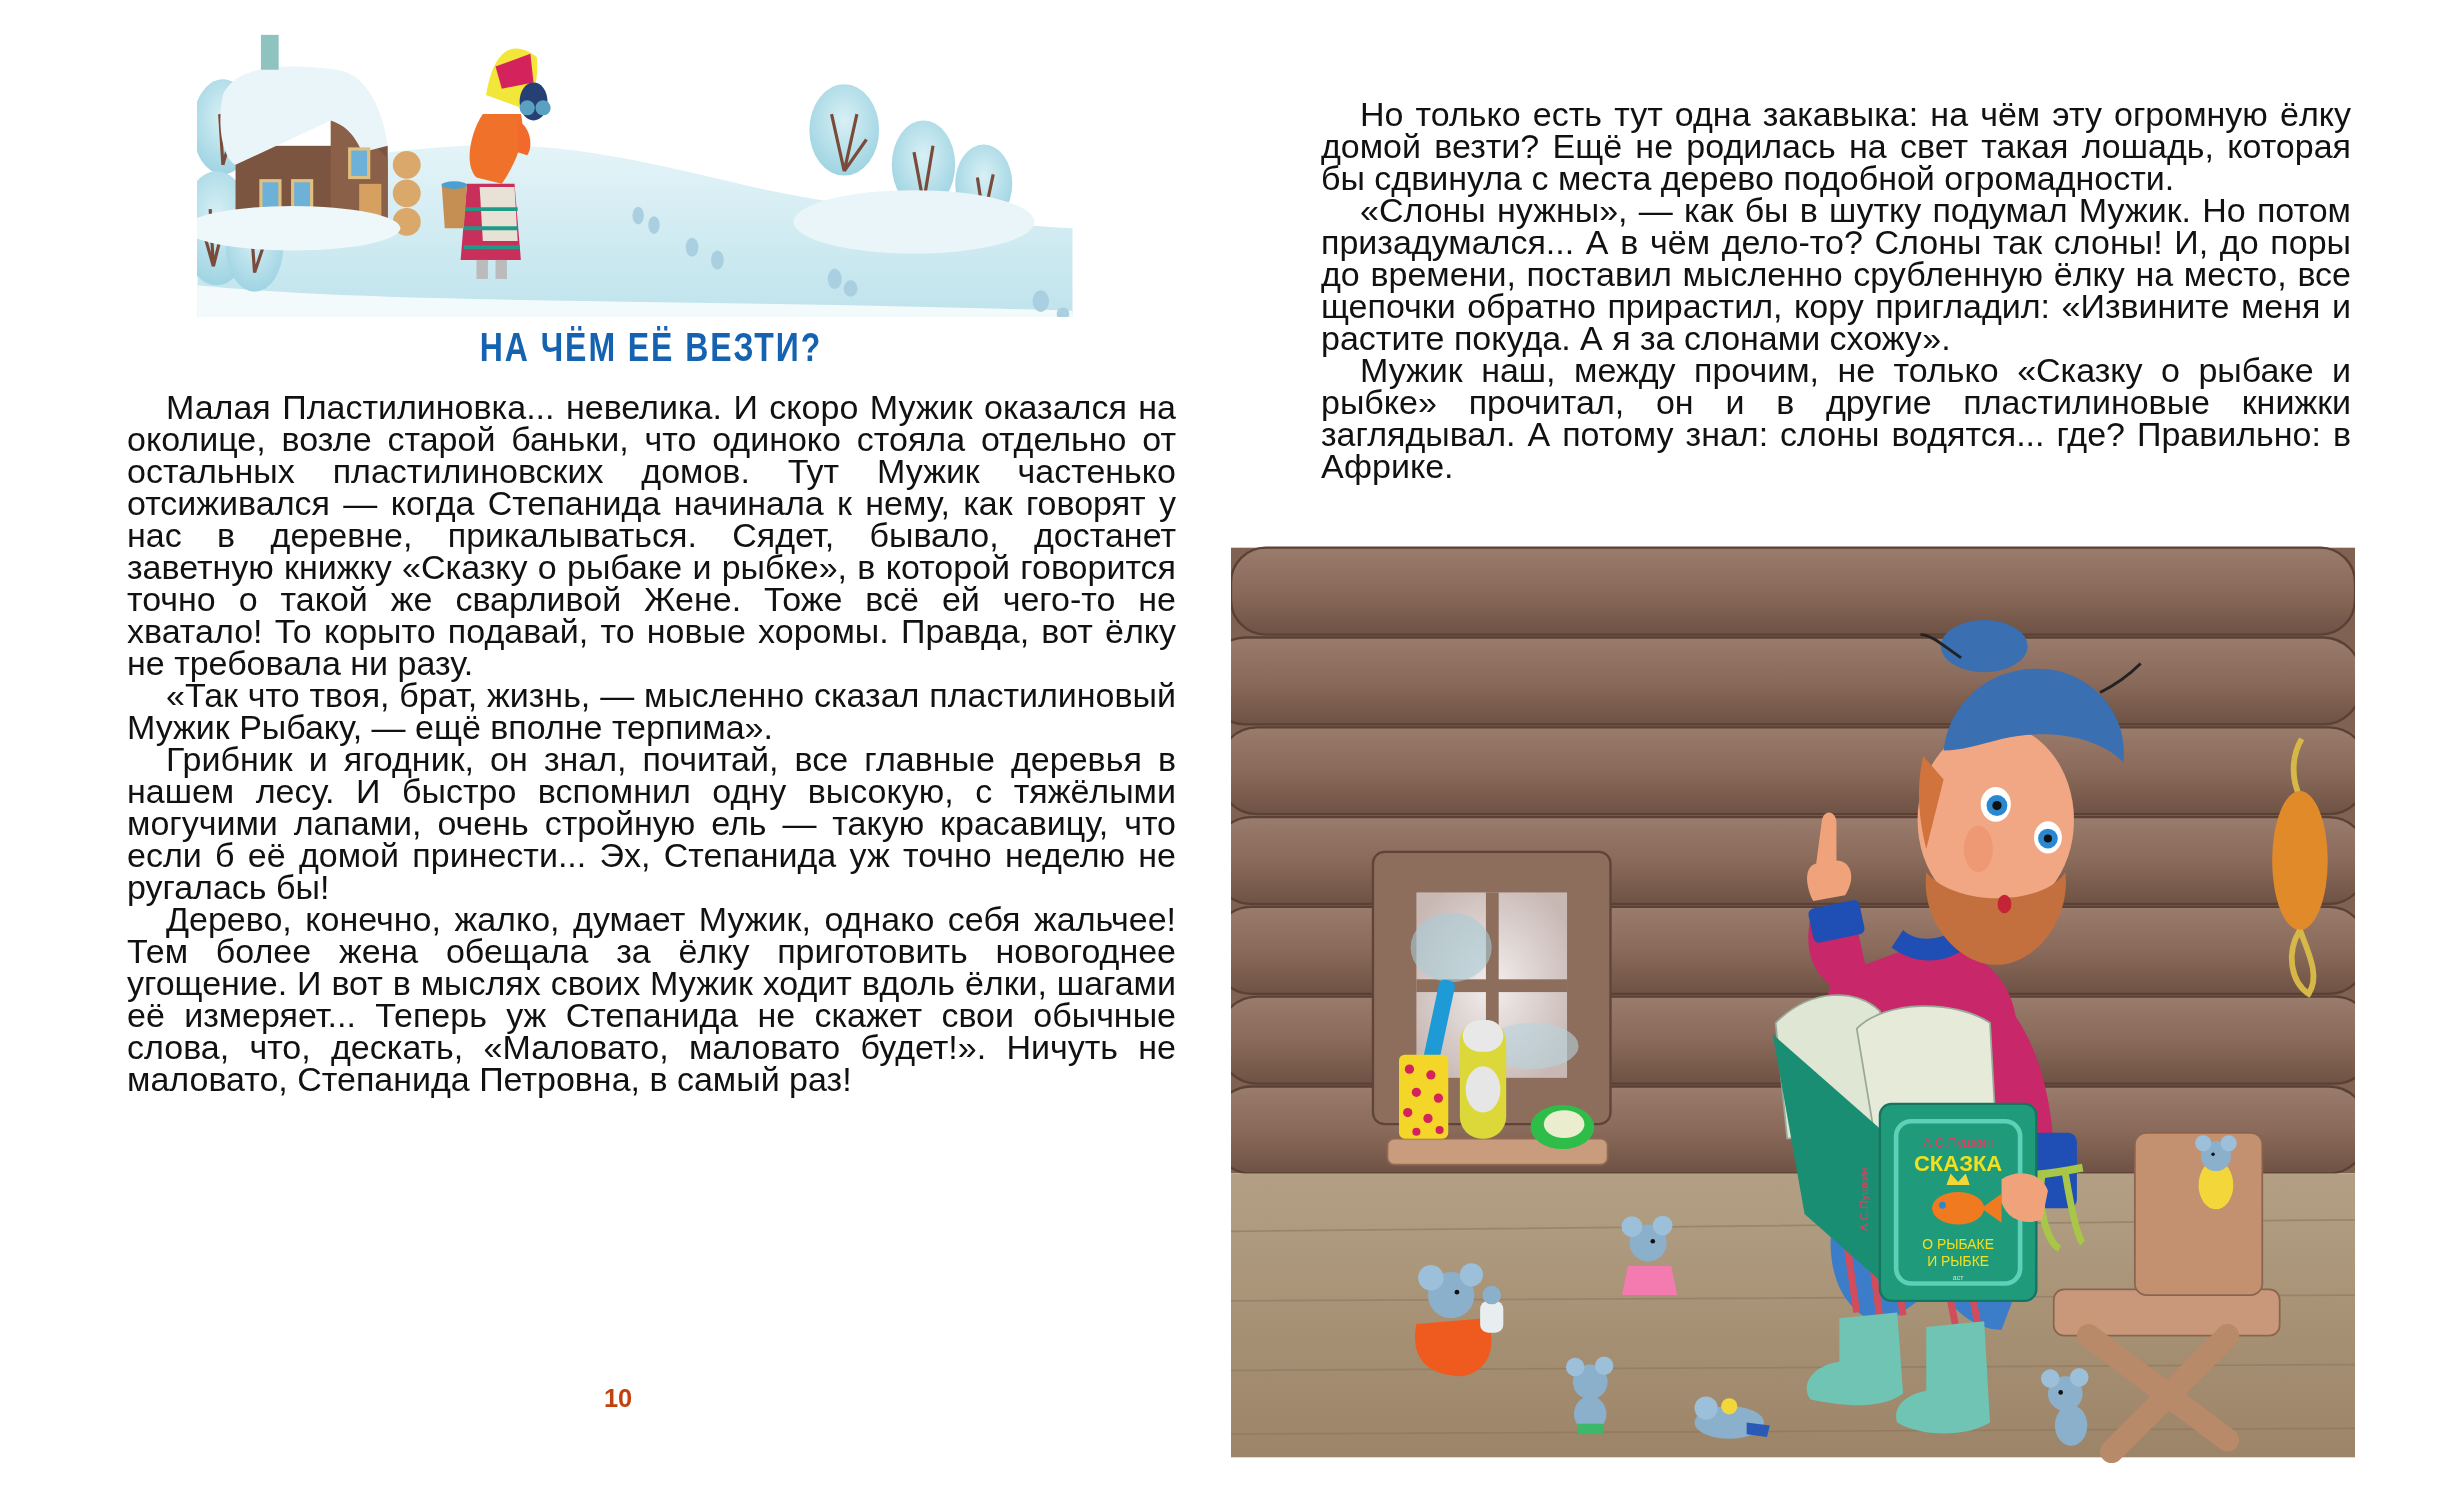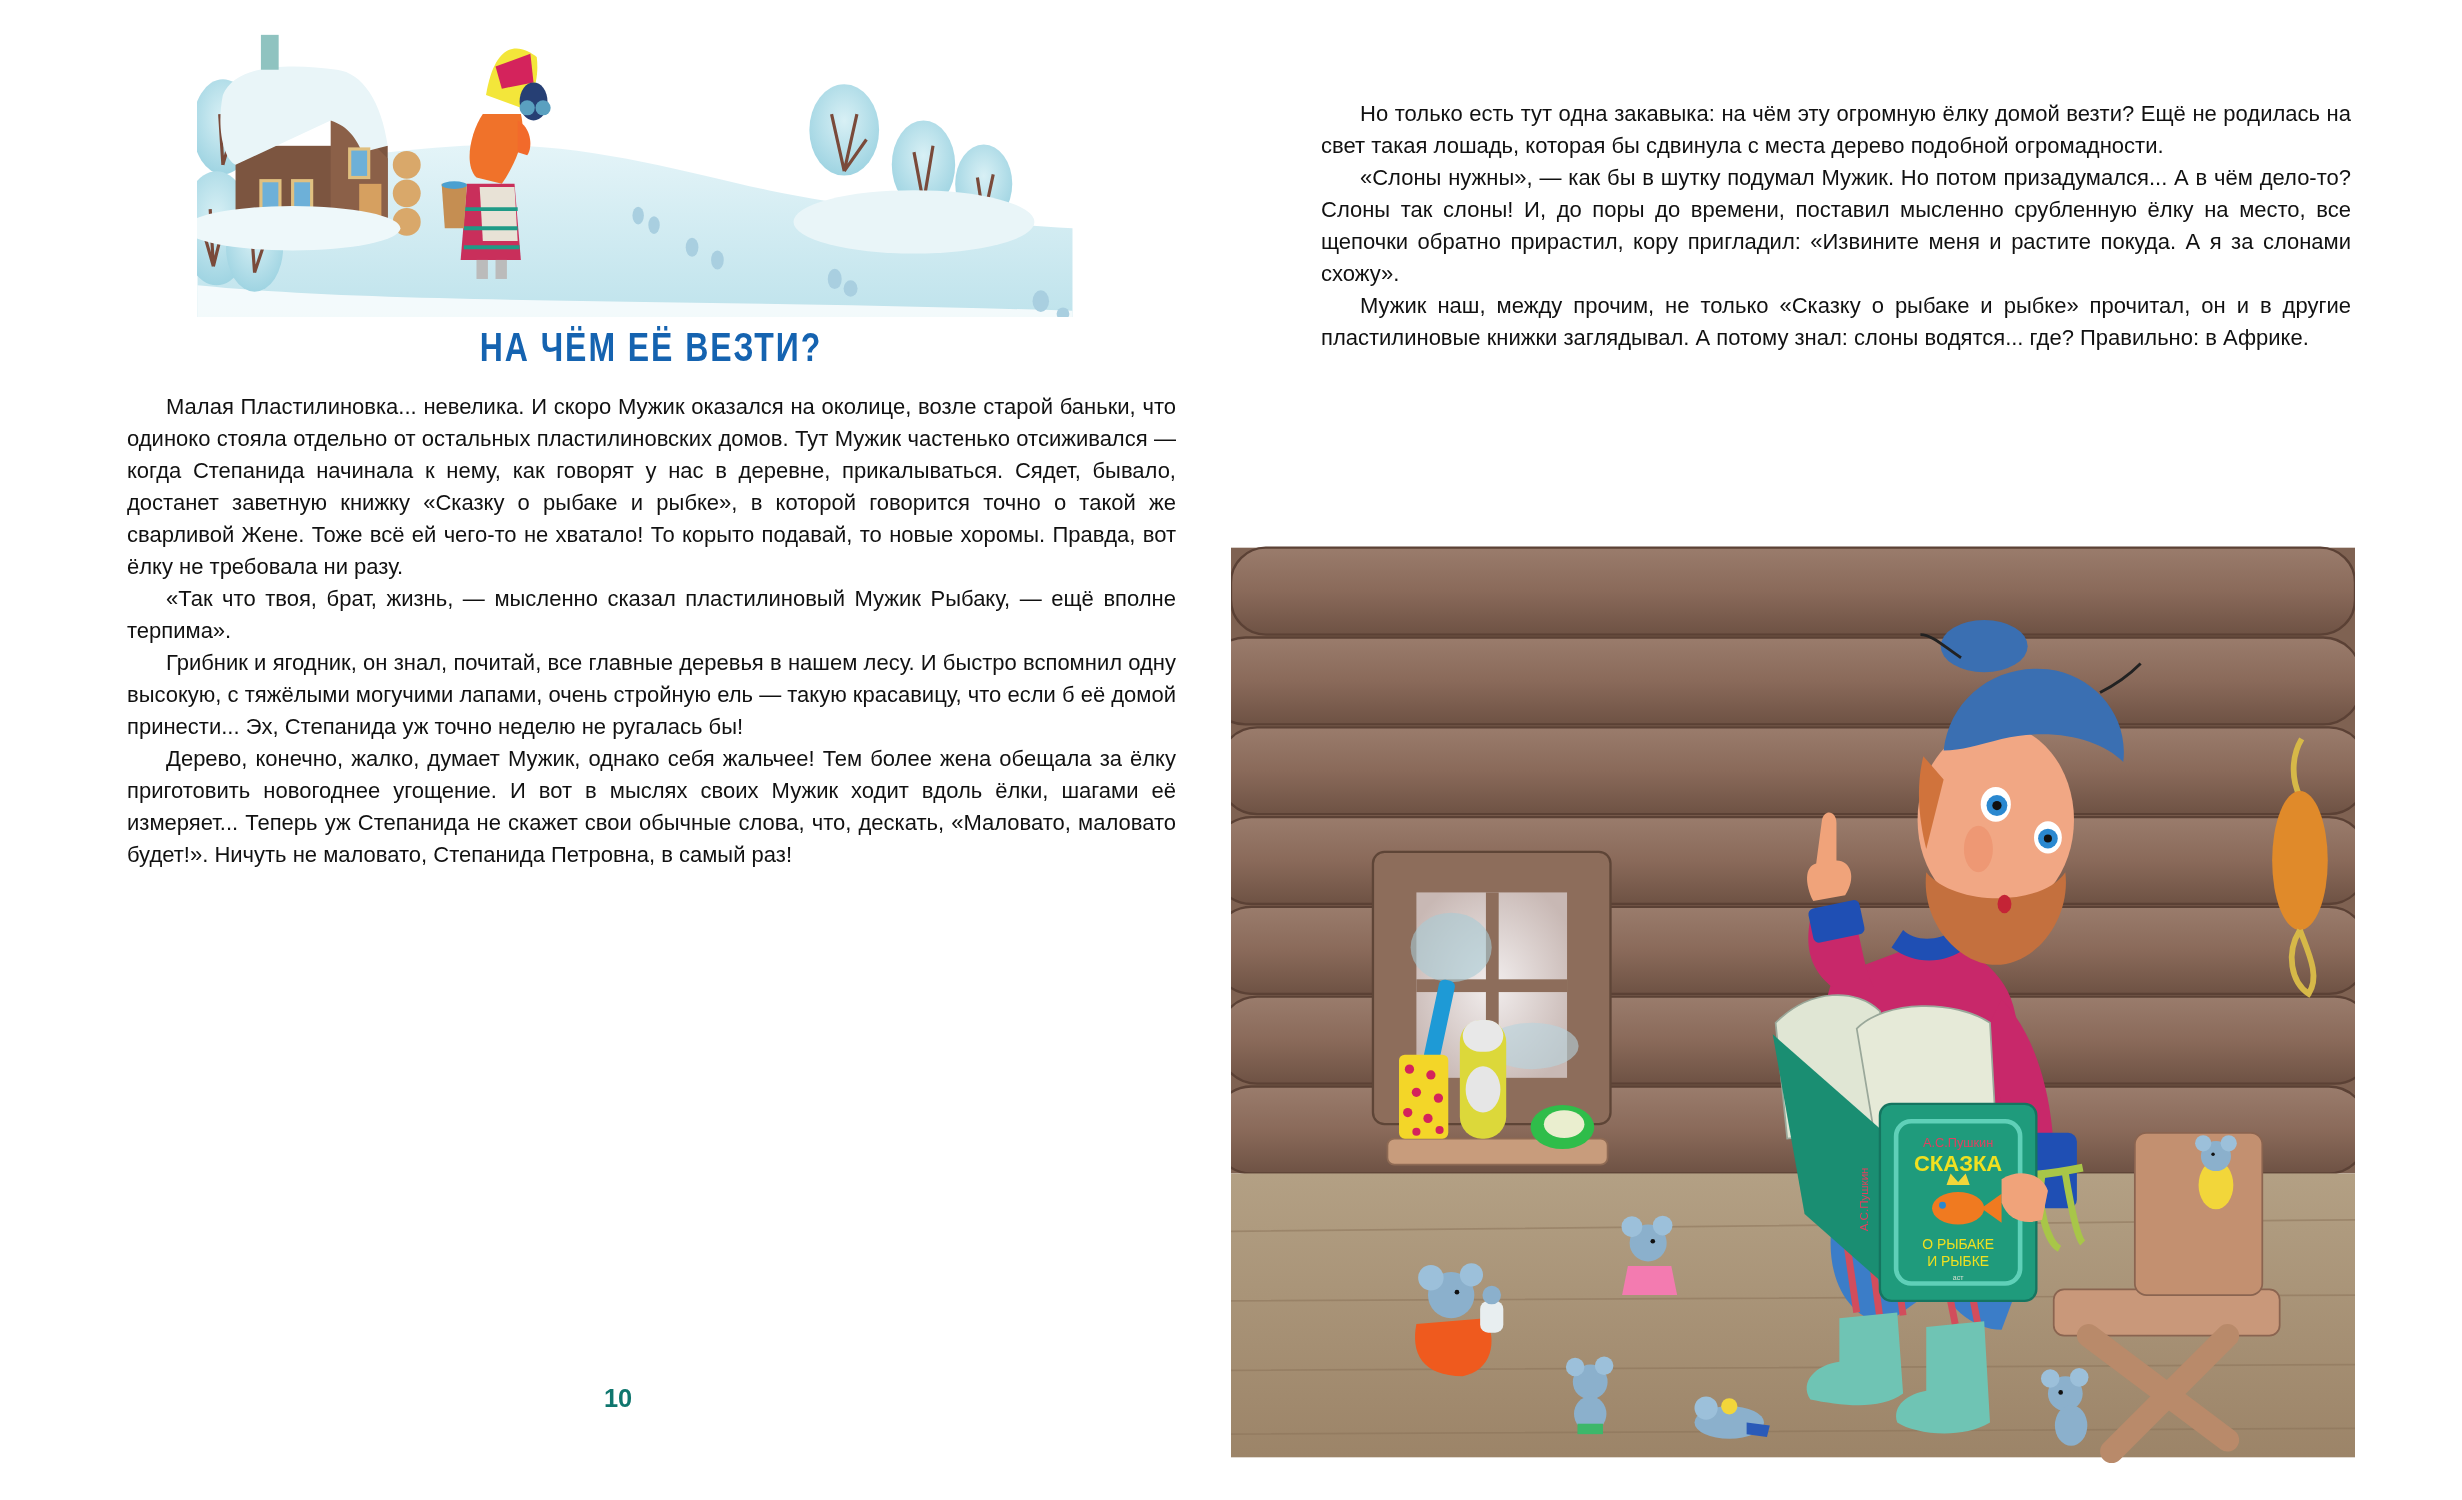--- a/index.html
+++ b/index.html
@@ -16,28 +16,28 @@
 
   
   .chapter-title {
     position: absolute; left: 127px; width: 1048px; top: 324px; height: 57px;
     text-align: center; font-family: "Liberation Sans", sans-serif; font-weight: bold;
     font-size: 41px; letter-spacing: 2.5px; color: #1563b0; transform: scaleX(0.78);
     transform-origin: center;
   }
 
   
-  .text-block { position: absolute; font-size: 22px; line-height: 32px; text-align: justify; }
+  .text-block { position: absolute; font-size: 34px; line-height: 32px; text-align: justify; }
   .text-block p { text-indent: 39px; }
   .text-left { left: 127px; top: 391px; width: 1049px; }
   .text-right { left: 1321px; top: 98px; width: 1030px; }
 
   .page-number {
     position: absolute; left: 604px; top: 1384px; font-size: 25.4px; font-weight: bold;
-    color: #0f766e;
+    color: #c2410c;
   }
 
   
   .story-illustration { position: absolute; left: 1231px; top: 504px; width: 1124px; height: 997px; overflow: hidden; }
   .story-illustration svg { width: 100%; height: 100%; display: block; }
   .book-cover-text { font-family: "Liberation Sans", sans-serif; }
 </style>
 </head>
 <body>
 

